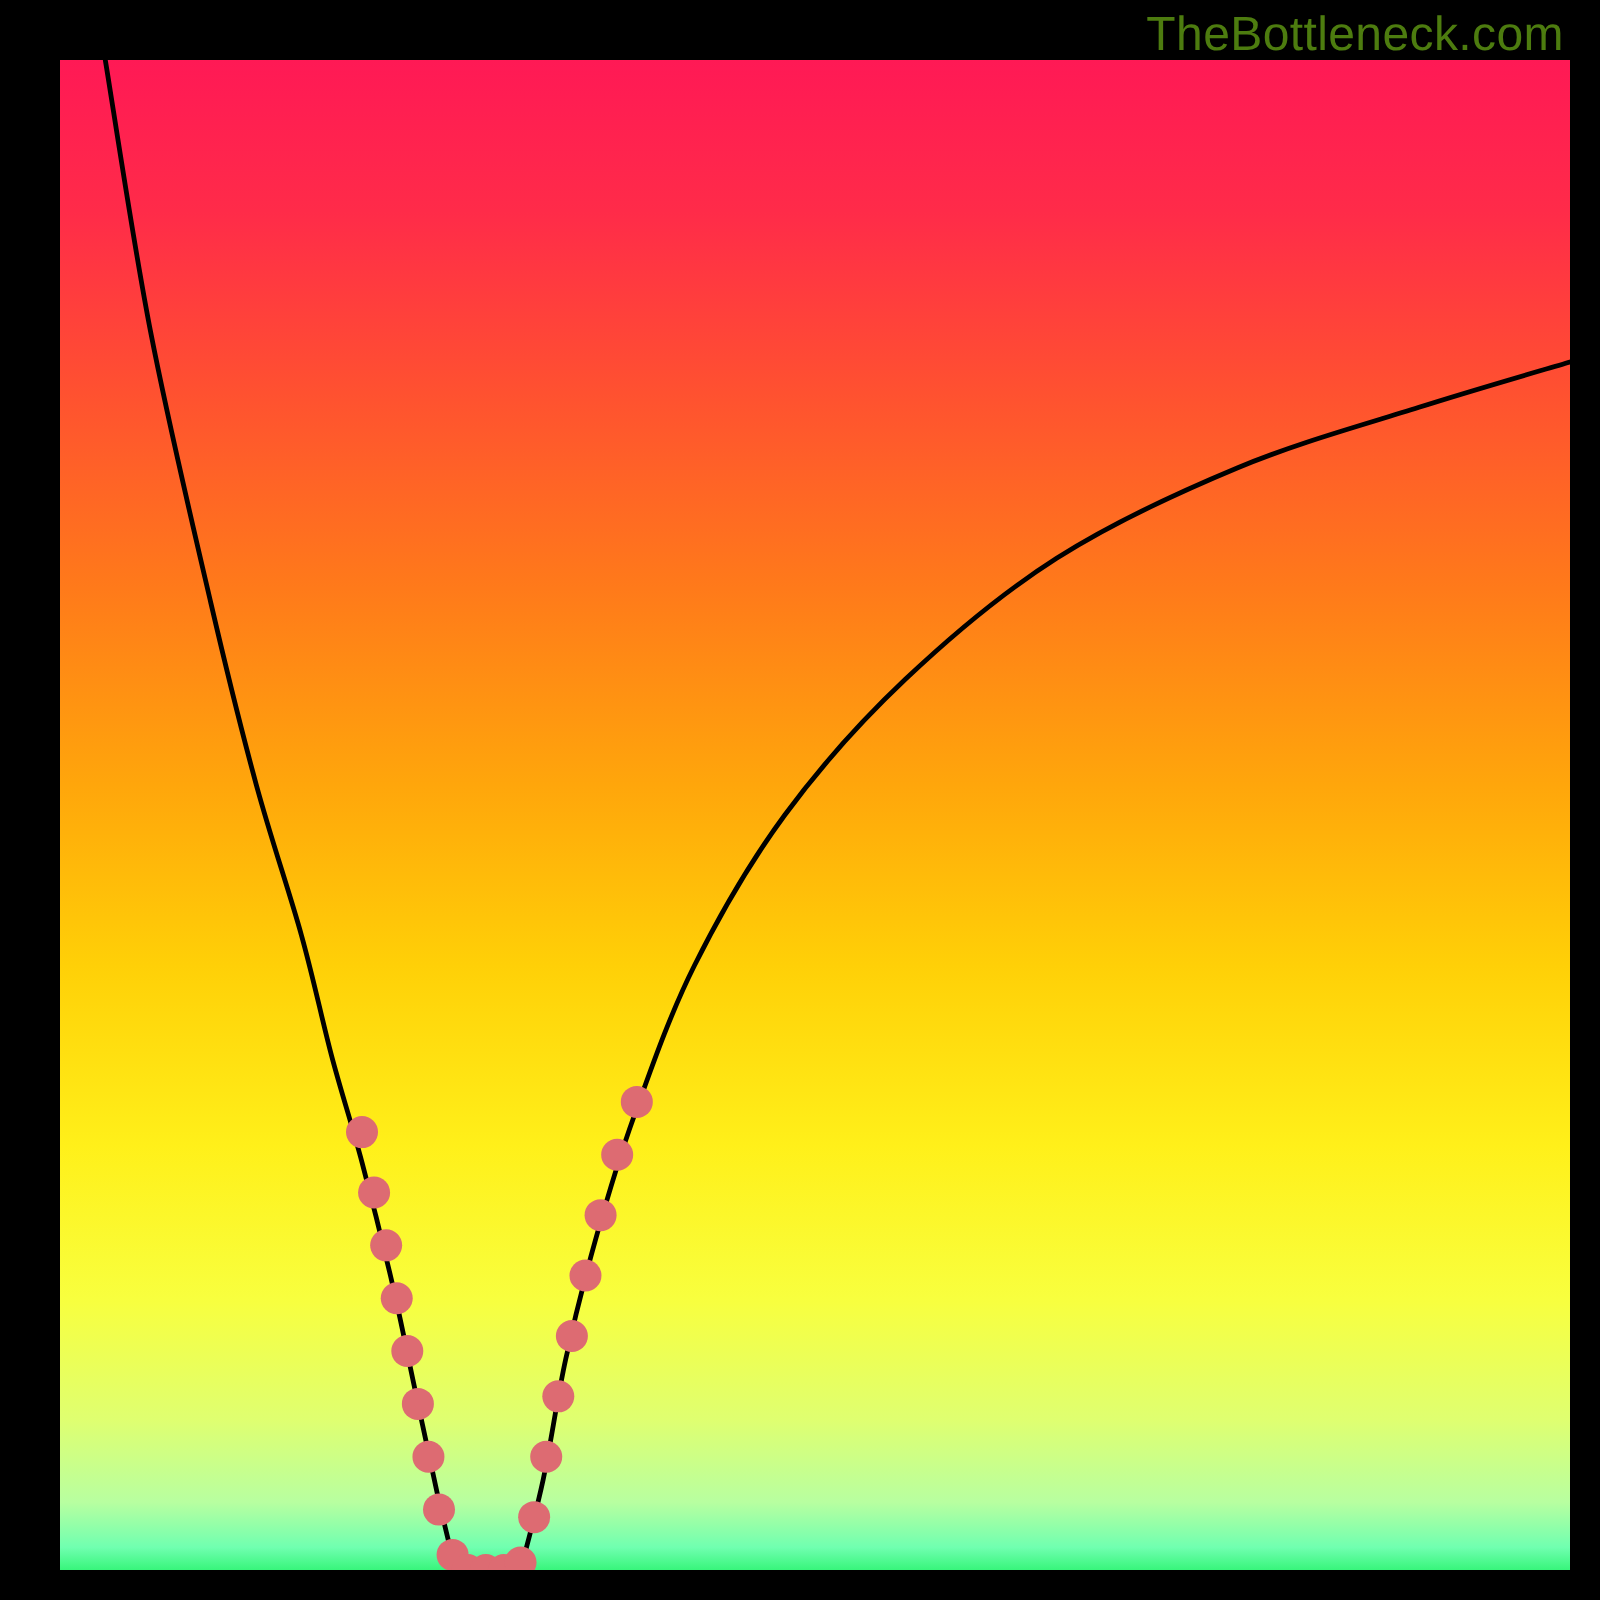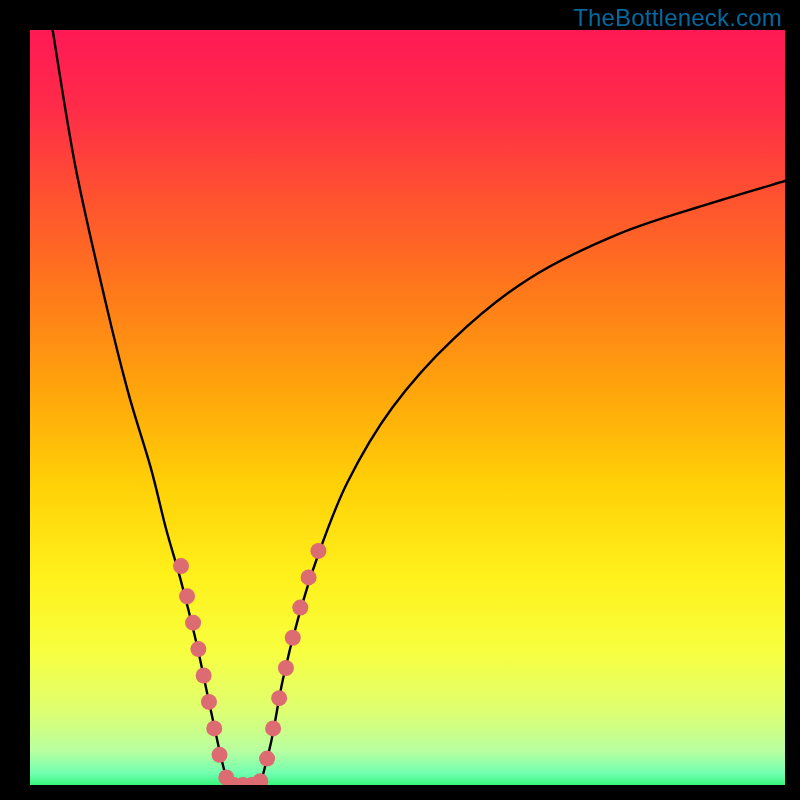--- a/index.html
+++ b/index.html
@@ -14,21 +14,21 @@
   .outer {
     position: relative;
     width: 800px;
     height: 800px;
     background: #000;
   }
   .watermark {
     position: absolute;
     top: 4px;
     right: 18px;
-    color: #0369a1;
+    color: #4d7c0f;
     font-size: 24px;
     font-weight: 500;
     letter-spacing: 0.2px;
     z-index: 50;
     user-select: none;
   }
   .plot-area {
     position: absolute;
     left: 30px;
     top: 30px;

